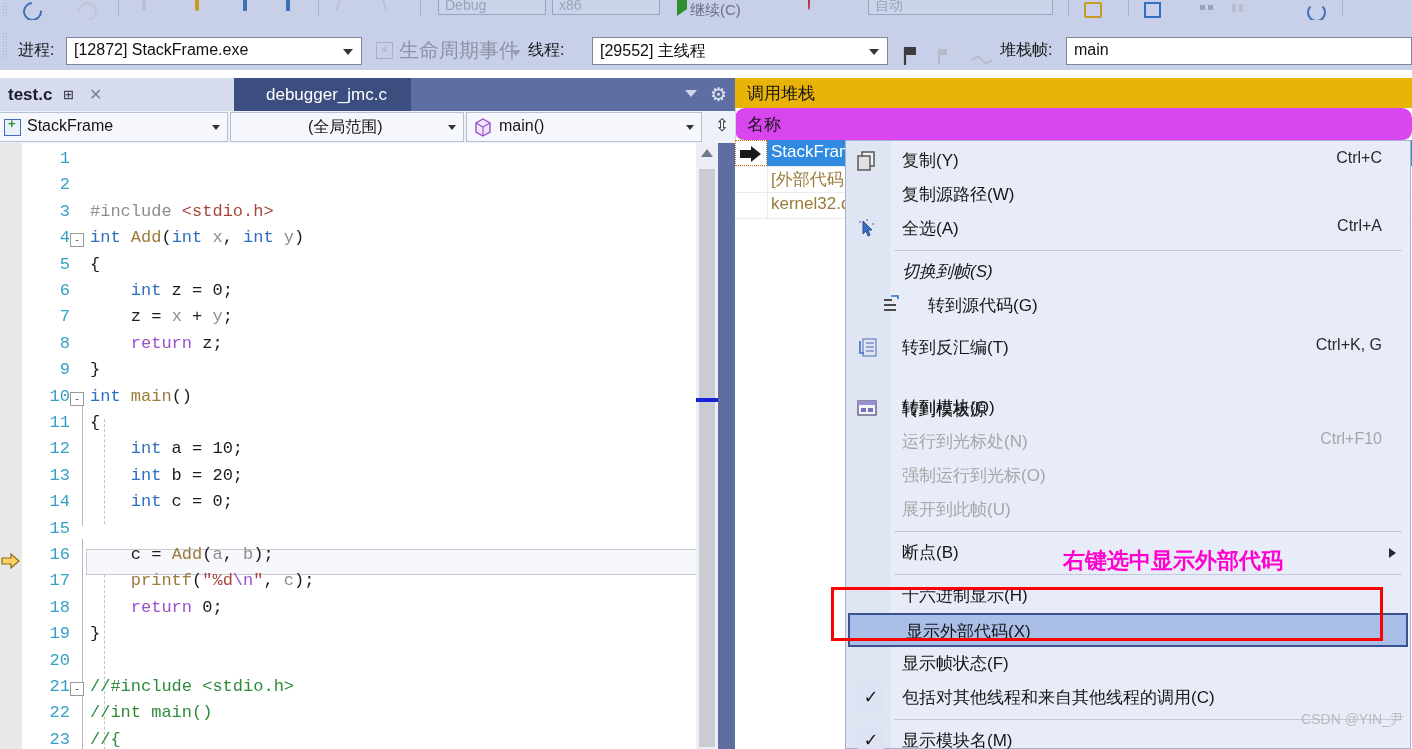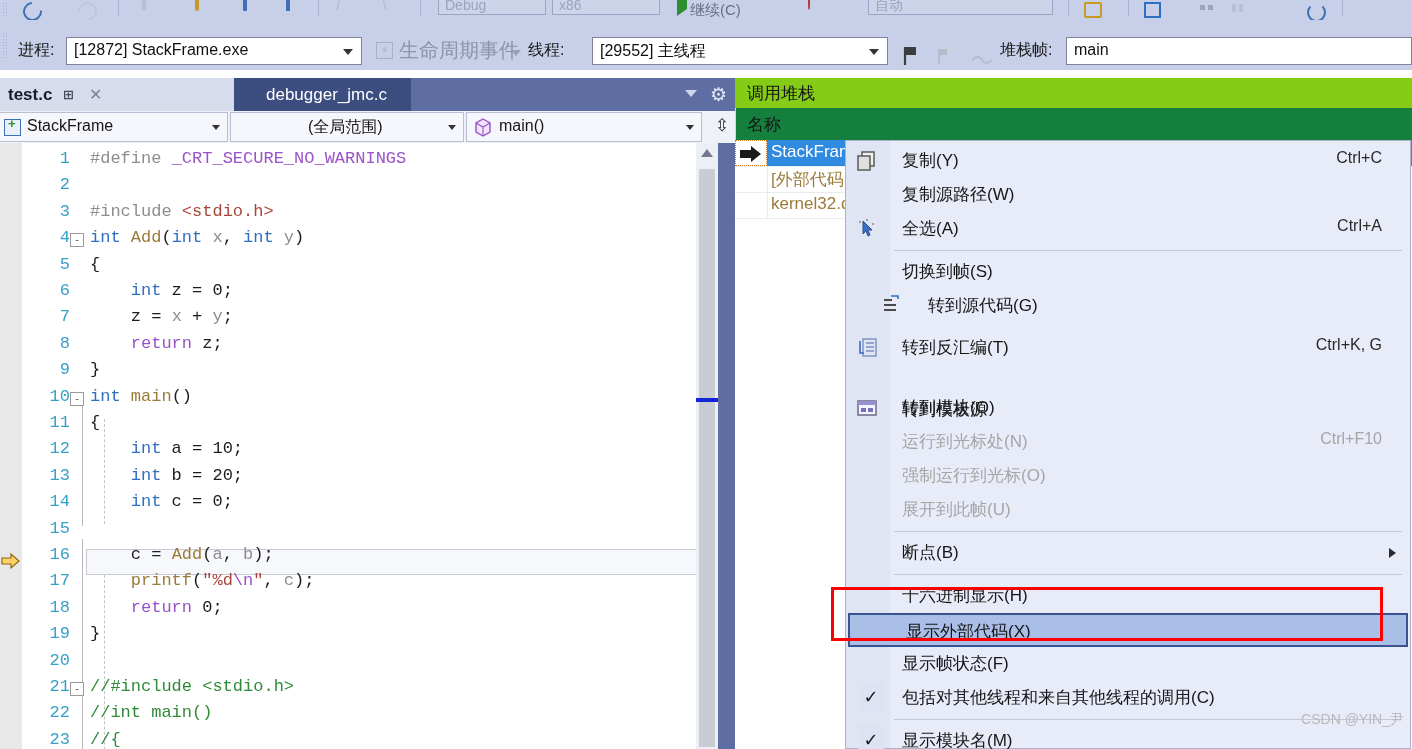--- a/index.html
+++ b/index.html
@@ -121,23 +121,23 @@
 
   .ed-scroll{position:absolute;left:696px;top:0;width:22px;height:606px;background:#eceff5;}
   .ed-scroll .up{position:absolute;left:5px;top:6px;width:0;height:0;
     border-left:6px solid transparent;border-right:6px solid transparent;border-bottom:8px solid #72798e;}
   .ed-thumb{position:absolute;left:3px;top:26px;width:16px;height:578px;background:#c9ccd3;}
   .ed-mark{position:absolute;left:0px;top:255px;width:22px;height:4px;background:#1325d6;}
   .ed-rightedge{position:absolute;left:718px;top:0;width:17px;height:606px;background:#5e6ea3;}
 
   
   .cs{position:absolute;left:735px;top:78px;width:677px;height:671px;background:#ffffff;}
-  .cs-title{position:absolute;left:0;top:0;width:677px;height:30px;background:#84cc16;}
+  .cs-title{position:absolute;left:0;top:0;width:677px;height:30px;background:#eab308;}
   .cs-title .t{position:absolute;left:12px;top:4px;font-size:17px;color:#161616;}
-  .cs-hdr{position:absolute;left:0;top:30px;width:677px;height:32px;background:#15803d;border-bottom:1px solid #d4d4d4;}
+  .cs-hdr{position:absolute;left:0;top:30px;width:677px;height:32px;background:#d946ef;border-bottom:1px solid #d4d4d4;border-radius:10px;}
   .cs-hdr .col{position:absolute;left:12px;top:5px;font-size:17px;color:#161616;}
   .cs-hdr .colsep{position:absolute;left:0;top:0;width:1px;height:32px;background:#d4d4d4;}
   .cs-rows{position:absolute;left:0;top:62px;width:677px;height:609px;}
   .cs-row{position:absolute;left:0;width:677px;height:26px;border-bottom:1px solid #ebebeb;}
   .cs-row .marker{position:absolute;left:0;top:0;width:32px;height:26px;border-right:1px solid #ebebeb;}
   .cs-row .nm{position:absolute;left:36px;top:2px;font-size:17px;color:#9b7b3a;white-space:nowrap;}
   .cs-row.sel{background:#2f8ae0;}
   .cs-row.sel .nm{color:#ffffff;}
   .cs-row.sel .marker{background:#ffffff;border:1px dotted #e07818;box-sizing:border-box;}
 
@@ -331,21 +331,20 @@
   <div class="editor">
     <div class="gutter"></div>
     <div class="codearea" id="codearea">
       <div class="curline"></div>
       <div class="vbar" style="top:250px;height:133px;"></div>
       <div class="vdash" style="top:276px;height:105px;"></div>
       <div class="vbar" style="top:396px;height:238px;"></div>
       <div class="vdash" style="top:432px;height:200px;"></div>
 
     <div class="ln" style="top: 6px;">1</div>
-        <div class="code" style="top: 6px;"><span class="k-prep">#define </span><span class="k-macro">_CRT_SECURE_NO_WARNINGS</span></div>
         <div class="ln" style="top: 32.4px;">2</div>
         <div class="code" style="top: 32.4px;"></div>
         <div class="ln" style="top: 58.8px;">3</div>
         <div class="code" style="top: 58.8px;"><span class="k-prep">#include </span><span class="k-str">&lt;stdio.h&gt;</span></div>
         <div class="ln" style="top: 85.2px;">4</div>
         <div class="fold" style="top: 90.2px;">-</div>
         <div class="code" style="top: 85.2px;"><span class="k-kw">int</span><span class="k-plain"> </span><span class="k-fn">Add</span><span class="k-plain">(</span><span class="k-kw">int</span><span class="k-plain"> </span><span class="k-var">x</span><span class="k-plain">, </span><span class="k-kw">int</span><span class="k-plain"> </span><span class="k-var">y</span><span class="k-plain">)</span></div>
         <div class="ln" style="top: 111.6px;">5</div>
         <div class="code" style="top: 111.6px;"><span class="k-plain">{</span></div>
         <div class="ln" style="top: 138px;">6</div>
@@ -448,21 +447,21 @@
           <div class="mico"><svg width="22" height="22" viewBox="0 0 22 22">
               <path d="M7 3 L7 16 L10 13 L12 18 L14 17 L12 12 L16 12 Z" fill="#3a6fc4" stroke="#2a4f94" stroke-width="1"></path>
               <circle cx="4" cy="4" r="1" fill="#888"></circle>
               <circle cx="11" cy="2" r="1" fill="#888"></circle>
               <circle cx="17" cy="6" r="1" fill="#888"></circle>
             </svg></div>
           <div class="lbl">全选(A)</div>
           <div class="acc">Ctrl+A</div>
         </div>
         <div class="msep" style="top: 109px;"></div>
-        <div class="mi" style="top: 114px;">
+        <div class="mi" style="top: 114px; font-style: italic;">
           <div class="lbl">切换到帧(S)</div>
         </div>
         <div class="mi" style="top: 148px; margin-left: 26px;">
           <div class="mico"><svg width="22" height="22" viewBox="0 0 22 22">
               <path d="M2 5 L10 5 M2 10 L14 10 M2 15 L14 15" stroke="#4a4a4a" stroke-width="2"></path>
               <path d="M9 1 L16 1 M13 1 L16 1 L16 4" stroke="#2f6fc0" stroke-width="1.6" fill="none"></path>
             </svg></div>
           <div class="lbl">转到源代码(G)</div>
         </div>
         <div class="mi" style="top: 190px;">
@@ -517,15 +516,16 @@
         </div>
         <div class="msep" style="top: 578px;"></div>
         <div class="mi" style="top: 583px;">
           <div class="chk">✓</div>
           <div class="lbl">显示模块名(M)</div>
         </div>
       </div>
   </div>
 
   <div class="annot-box"></div>
+  <div class="annot-txt">右键选中显示外部代码</div>
   <div class="watermark">CSDN @YIN_尹</div>
 
 </div>
 
 </body></html>

